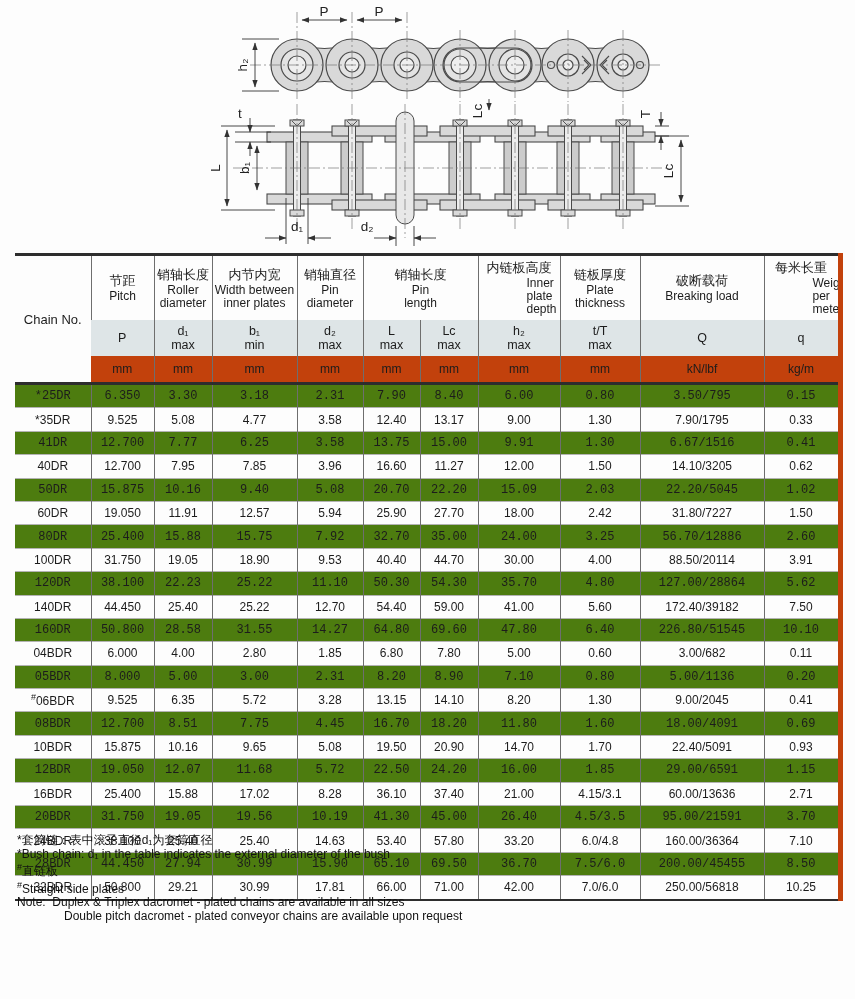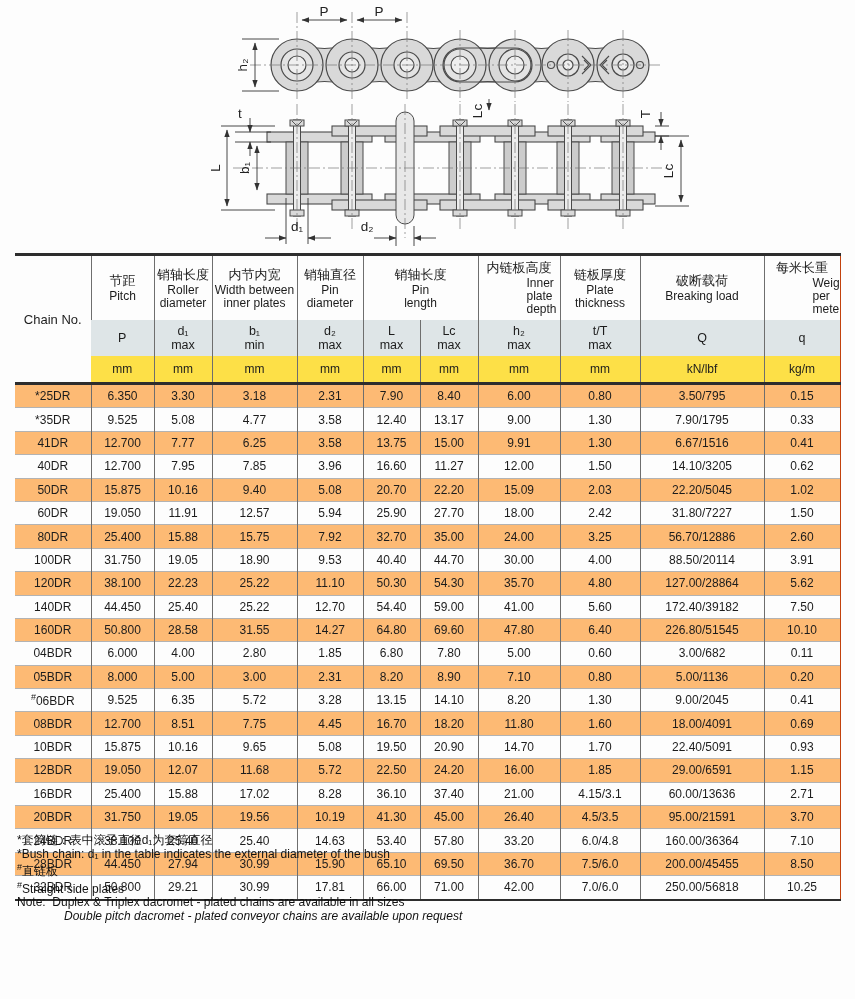--- a/index.html
+++ b/index.html
@@ -15,42 +15,42 @@
   table.spec{
     position:absolute;left:15px;top:253px;width:825px;
     border-collapse:collapse;table-layout:fixed;
     border-top:3px solid #2d2d2d;border-bottom:2.5px solid #2d2d2d;
   }
   table.spec th,table.spec td{
     border-left:1px solid #6e6e6e;padding:0;text-align:center;vertical-align:middle;
     font-weight:normal;overflow:hidden;
   }
   table.spec th:first-child,table.spec td:first-child{border-left:none;}
-  table.spec th:last-child,table.spec td:last-child{border-right:1px solid #c2410c;}
+  table.spec th:last-child,table.spec td:last-child{border-right:5px solid #c2410c;}
   thead{border-bottom:3px solid #2d2d2d;}
   tr.hdr-names th{height:64px;background:#fdfdfd;}
   tr.hdr-syms th{height:36px;background:#dee5e7;font-size:12.5px;line-height:14px;}
-  tr.hdr-units th{height:26px;background:#fde047;font-size:12px;}
+  tr.hdr-units th{height:26px;background:#c2410c;font-size:12px;}
   th.chain-no{background:#fdfdfd !important;font-size:13px;}
   .zh{display:block;font-size:13px;line-height:16px;}
   .en{display:block;font-size:12px;line-height:13px;margin-top:1px;}
   th.pad-narrow .en{padding:0 16px;margin-left:32px;}
   th.pad-pinlen .en{padding:0 34px;}
   th.pad-break .en{padding:0 12px;}
   tbody td{height:22.4px;font-size:12px;border-top:1px solid #b3b3b3;}
   tbody tr:first-child td{border-top:none;}
-  tbody tr.stripe{background:#fdba74;}
+  tbody tr.stripe{background:#4d7c0f;font-family:Liberation Mono, monospace;}
   tbody td sup{font-size:9px;}
 
   
   .notes{position:absolute;left:17px;top:834px;font-size:12px;line-height:13.6px;color:#111;}
   .note{white-space:pre;}
   .note .mk{display:inline;}
   .note .mk.sup{vertical-align:super;font-size:9px;}
-  .note.indent{padding-left:47px;font-style:italic;}
+  .note.indent{padding-left:47px;}
 </style>
 </head>
 <body>
 
 <div class="page">
 
   <svg style="left:205px;top:5px;" width="460" height="100" viewBox="0 0 460 100">
     <defs>
       <marker id="arr" viewBox="0 0 10 10" refX="9" refY="5" markerWidth="9" markerHeight="9" orient="auto-start-reverse">
         <path d="M0,1.6 L9.5,5 L0,8.4 z" fill="#333"></path>

